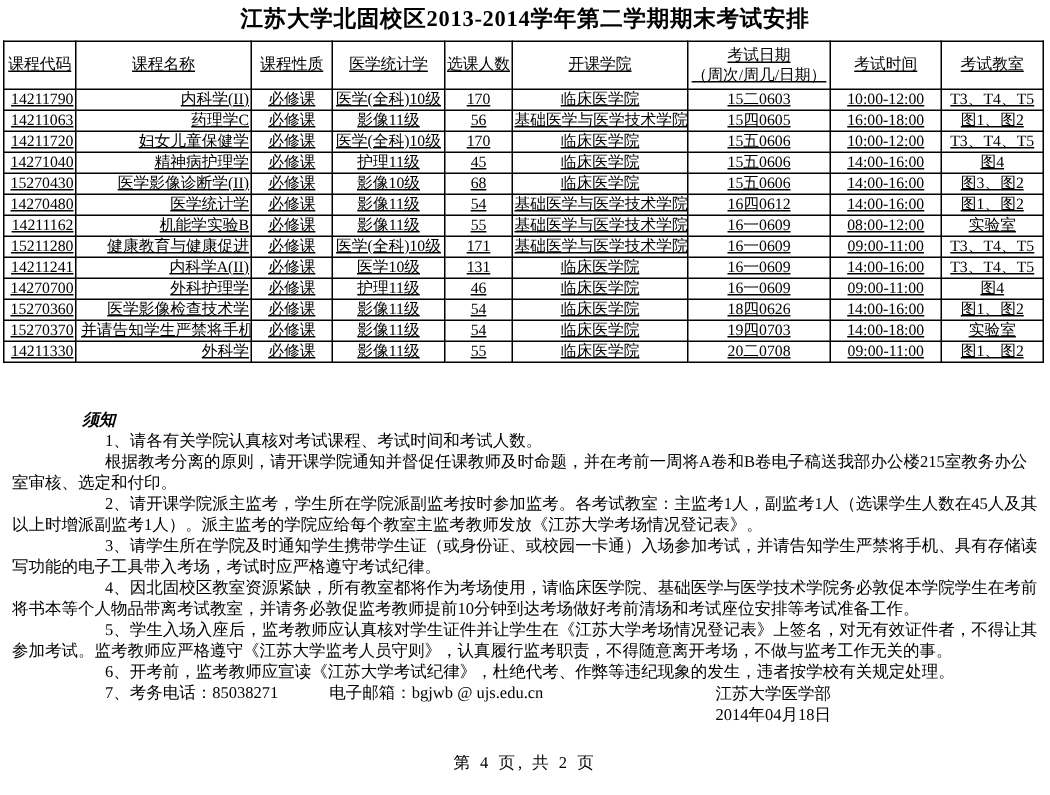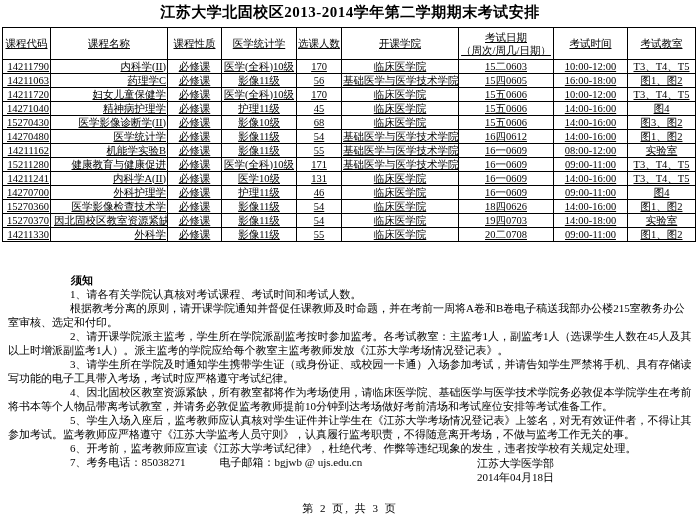--- a/index.html
+++ b/index.html
@@ -55,22 +55,23 @@
     position: absolute;
     top: 273px; left: 0;
     width: 700px;
     padding: 0 8px;
     font-size: 11px;
     line-height: 14px;
     color: #000;
   }
   .notes-heading {
     font-weight: bold;
-    margin-left: 63px;
-    line-height: 14px;
+    margin-left: 47px;
+    line-height: 14px;
+    font-style: italic;
   }
   .notes p.note {
     text-indent: 62px;
     line-height: 14px;
   }
   .notes p.note .gap { display: inline-block; width: 34px; }
   .signature {
     position: absolute;
     top: 456px; left: 477px;
     font-size: 11px;
@@ -236,21 +237,21 @@
           <td>必修课</td>
           <td>影像11级</td>
           <td>54</td>
           <td>临床医学院</td>
           <td>18四0626</td>
           <td>14:00-16:00</td>
           <td>图1、图2</td>
         </tr>
         <tr>
           <td class="al">15270370</td>
-          <td class="al">因北固校区教室资源紧缺</td>
+          <td class="al">并请告知学生严禁将手机</td>
           <td>必修课</td>
           <td>影像11级</td>
           <td>54</td>
           <td>临床医学院</td>
           <td>19四0703</td>
           <td>14:00-18:00</td>
           <td>实验室</td>
         </tr>
         <tr>
           <td class="al">14211330</td>
@@ -276,15 +277,15 @@
     <p class="note">5、学生入场入座后，监考教师应认真核对学生证件并让学生在《江苏大学考场情况登记表》上签名，对无有效证件者，不得让其参加考试。监考教师应严格遵守《江苏大学监考人员守则》，认真履行监考职责，不得随意离开考场，不做与监考工作无关的事。</p>
     <p class="note">6、开考前，监考教师应宣读《江苏大学考试纪律》，杜绝代考、作弊等违纪现象的发生，违者按学校有关规定处理。</p>
     <p class="note"><span>7、考务电话：</span><span>85038271</span><span class="gap"></span><span>电子邮箱：</span><span>bgjwb @ ujs.edu.cn</span></p>
   </div>
 
   <div class="signature">
     <div>江苏大学医学部</div>
     <div>2014年04月18日</div>
   </div>
 
-  <div class="page-footer">第 2 页, 共 3 页</div>
+  <div class="page-footer">第 4 页, 共 2 页</div>
 
 </div>
 
 </body></html>

